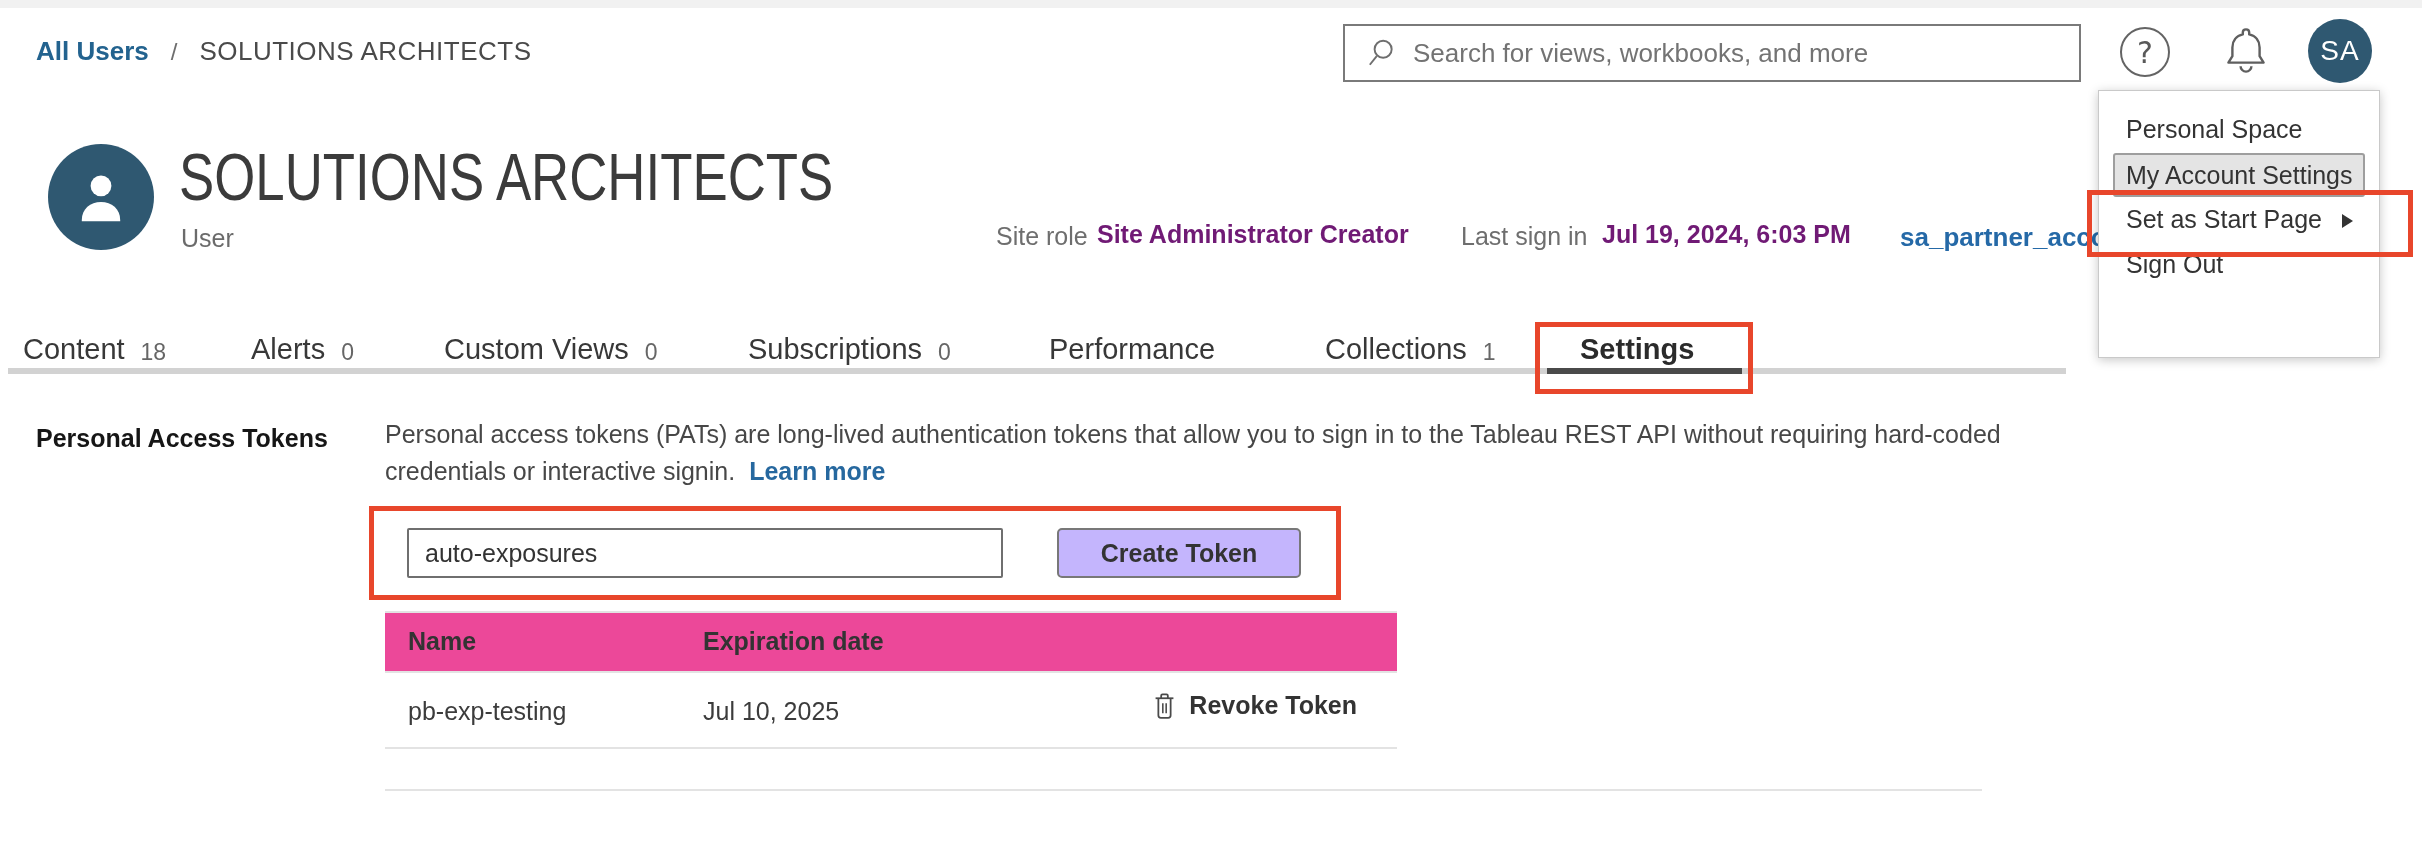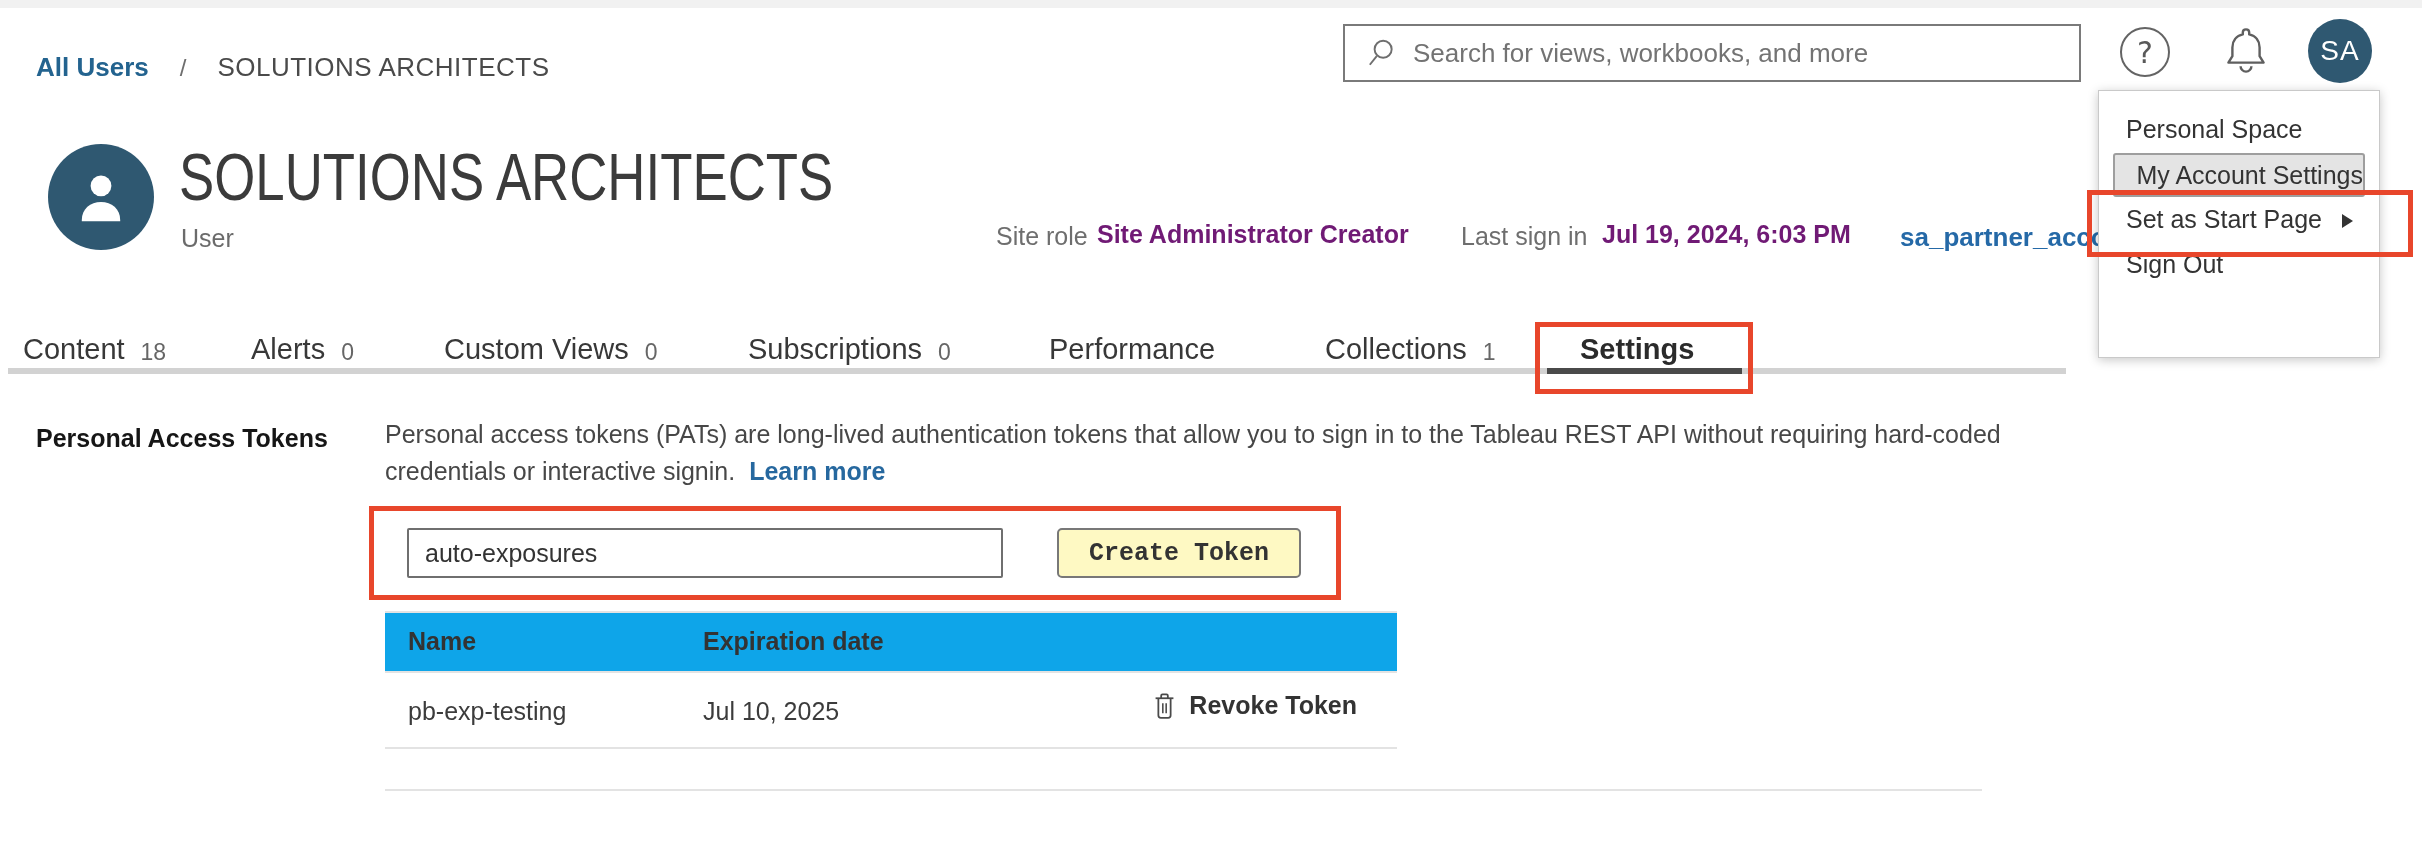--- a/index.html
+++ b/index.html
@@ -1,21 +1,21 @@
 <!DOCTYPE html>
 <html><head>
 <meta charset="utf-8">
 <style>
   html,body{margin:0;padding:0;background:#ffffff;}
   .screen{position:relative;width:2422px;height:850px;background:#ffffff;overflow:hidden;
           font-family:"Liberation Sans",sans-serif;color:#333;}
   .top-strip{position:absolute;left:0;top:0;width:2422px;height:8px;background:#f1f1f1;}
 
   
-  .breadcrumb{position:absolute;left:36px;top:52px;display:flex;align-items:center;gap:31px;font-size:26px;}
+  .breadcrumb{position:absolute;left:36px;top:36px;display:flex;align-items:center;gap:22px;font-size:26px;}
   .crumb-link{color:#23638f;font-weight:700;cursor:pointer;}
   .crumb-sep{color:#6e6e6e;font-size:24px;}
   .crumb-current{color:#4a4a4a;letter-spacing:.5px;}
 
   
   .search-box{position:absolute;left:1343px;top:24px;width:738px;height:58px;border:2px solid #7a7a7a;
               background:#fff;display:flex;align-items:center;padding:0 20px;box-sizing:border-box;gap:14px;}
   .search-box input{border:none;outline:none;flex:1;font-size:26px;font-family:inherit;color:#333;background:transparent;}
   .search-box input::placeholder{color:#737373;}
 
@@ -26,21 +26,21 @@
             font-size:30px;color:#595959;font-family:"DejaVu Sans",sans-serif;}
   .bell-btn{left:2220px;top:25px;width:52px;height:52px;}
   .avatar-sm{position:absolute;left:2308px;top:19px;width:64px;height:64px;border-radius:50%;background:#2f5871;
              color:#fff;display:flex;align-items:center;justify-content:center;font-size:28px;letter-spacing:1px;cursor:pointer;}
 
   
   .menu{position:absolute;left:2098px;top:90px;width:282px;height:268px;background:#fff;border:1px solid #c9c9c9;
         box-shadow:0 2px 10px rgba(0,0,0,.22);z-index:10;box-sizing:border-box;padding-top:16px;}
   .menu-item{height:45px;line-height:45px;font-size:25px;color:#333;padding-left:27px;cursor:pointer;white-space:nowrap;
              display:flex;align-items:center;}
-  .menu-item.boxed{padding-left:0;text-align:right;}
+  .menu-item.boxed{padding-left:0;}
   .menu-item.boxed .item-box{display:block;flex:1;margin:0 14px;height:40px;line-height:40px;background:#e4e4e4;
              border:2px solid #9e9e9e;border-radius:3px;padding-left:11px;}
   .submenu-arrow{width:0;height:0;border-left:11px solid #333;border-top:7px solid transparent;
              border-bottom:7px solid transparent;margin-left:20px;margin-top:3px;}
 
   
   .anno{position:absolute;border:5px solid #e8462b;box-sizing:border-box;pointer-events:none;}
   .anno-menu{left:2087px;top:190px;width:326px;height:67px;z-index:11;}
   .anno-tab{left:1535px;top:322px;width:218px;height:72px;z-index:5;}
   .anno-form{left:369px;top:506px;width:972px;height:94px;z-index:5;}
@@ -62,26 +62,26 @@
   .tab.selected{font-weight:700;color:#2b2b2b;}
   .sel-underline{position:absolute;left:1547px;top:368px;width:195px;height:6px;background:#4a4a4a;z-index:2;}
 
   
   .pat-heading{position:absolute;left:36px;top:424px;font-size:25px;font-weight:700;color:#161616;}
   .pat-desc{position:absolute;left:385px;top:416px;font-size:25px;line-height:37px;color:#474747;}
   .learn-more{color:#26689f;font-weight:700;margin-left:14px;cursor:pointer;}
 
   .token-input{position:absolute;left:407px;top:528px;width:596px;height:50px;border:2px solid #6f6f6f;border-radius:2px;
                box-sizing:border-box;font-size:25px;font-family:inherit;color:#333;padding:16px 16px;outline:none;}
-  .create-btn{position:absolute;left:1057px;top:528px;width:244px;height:50px;background:#fef9c3;border:2px solid #787878;
-              border-radius:5px;font-size:25px;font-weight:700;color:#333;font-family:Liberation Mono, monospace;cursor:pointer;}
+  .create-btn{position:absolute;left:1057px;top:528px;width:244px;height:50px;background:#c4b5fd;border:2px solid #787878;
+              border-radius:5px;font-size:25px;font-weight:700;color:#333;font-family:Liberation Sans, sans-serif;cursor:pointer;}
 
   
   .pat-table{position:absolute;left:385px;top:611px;width:1012px;}
-  .thead{position:relative;height:58px;background:#0ea5e9;border-top:2px solid #e3e3e3;border-bottom:2px solid #e3e3e3;text-decoration:underline;}
+  .thead{position:relative;height:58px;background:#ec4899;border-top:2px solid #e3e3e3;border-bottom:2px solid #e3e3e3;text-decoration:underline;}
   .th{position:absolute;top:14px;font-size:25px;font-weight:700;color:#333;}
   .trow{position:relative;height:74px;border-bottom:2px solid #e3e3e3;}
   .td{position:absolute;top:24px;font-size:25px;color:#3c3c3c;}
   .c1{left:23px;} .c2{left:318px;}
   .revoke{position:absolute;right:40px;top:18px;display:flex;align-items:center;gap:12px;cursor:pointer;}
   .revoke .lbl{font-size:25px;font-weight:700;color:#333;}
 
   .divider{position:absolute;left:385px;top:789px;width:1597px;height:2px;background:#e3e3e3;}
 </style>
 </head>

